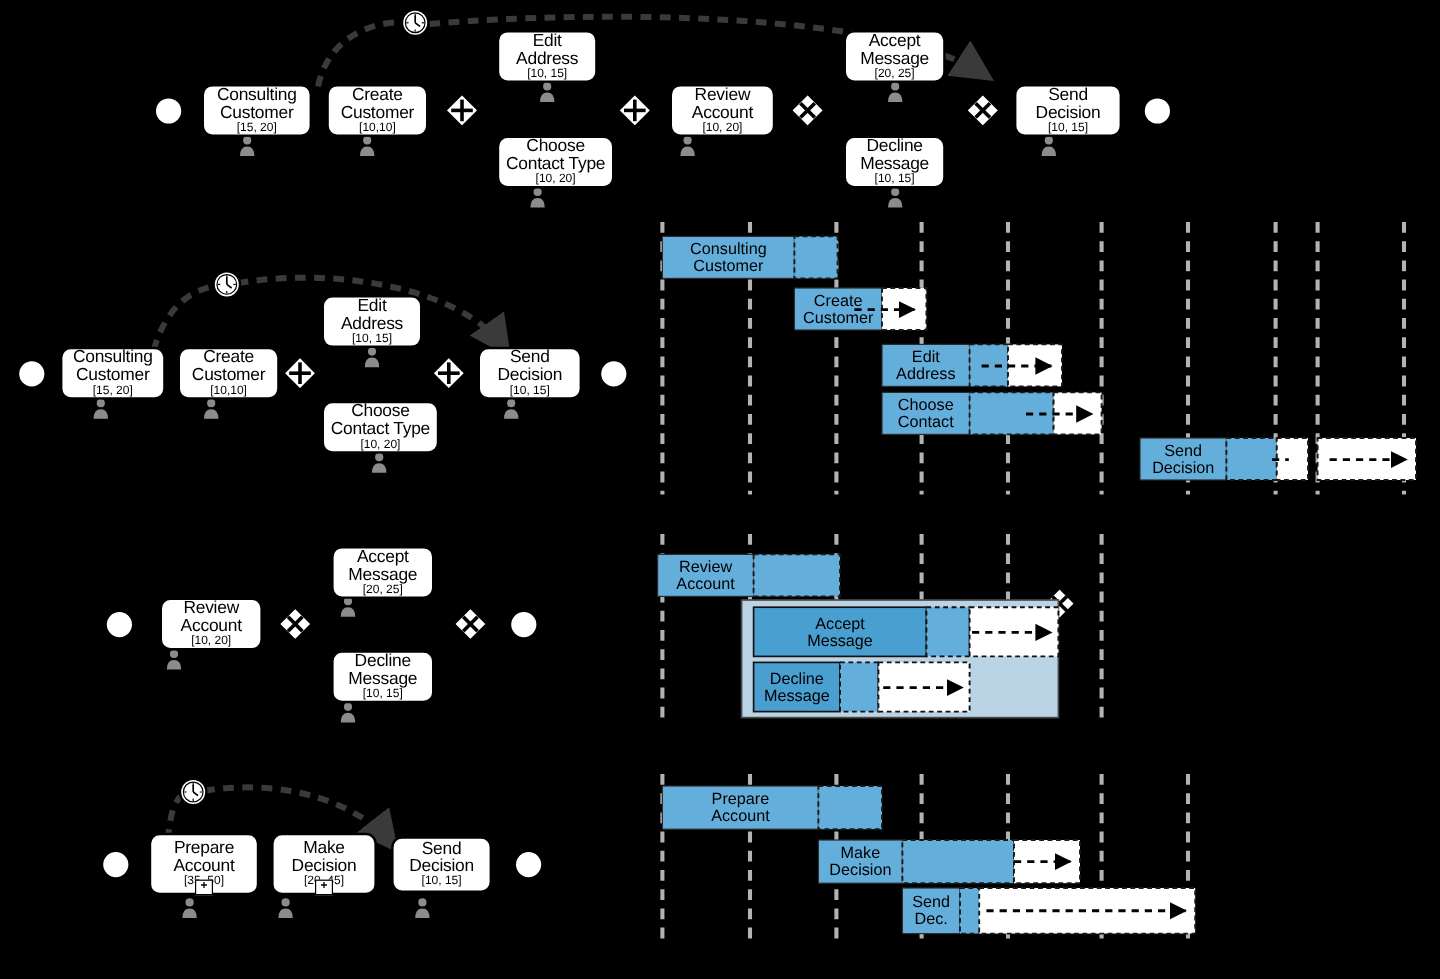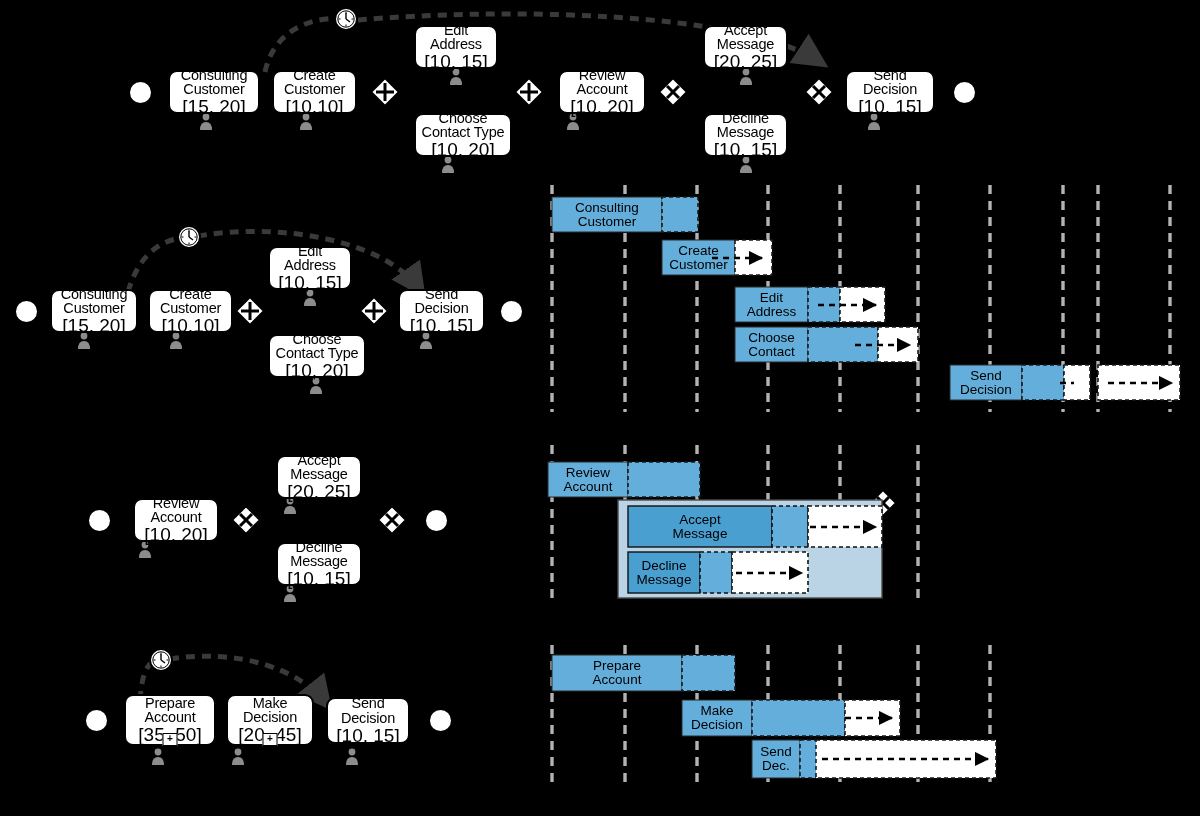--- a/index.html
+++ b/index.html
@@ -7,21 +7,21 @@
   #stage{position:relative;width:1200px;height:816px;background:#000;}
 
   
   .task{
     position:absolute;background:#fff;border:2px solid #000;border-radius:9px;
     box-sizing:border-box;display:flex;flex-direction:column;align-items:center;
     justify-content:center;color:#000;line-height:1.02;text-align:center;
     font-family:"Liberation Sans",sans-serif;
   }
   .task .tname{font-size:14.5px;letter-spacing:-.2px;white-space:pre-line;}
-  .task .tdur{font-size:19px;margin-top:0px;}
+  .task .tdur{font-size:10px;margin-top:0px;}
   .task .plus{
     position:absolute;bottom:-2px;left:50%;transform:translateX(-50%);
     width:13px;height:11px;border:1.6px solid #000;background:#fff;
     font-size:10px;line-height:9px;text-align:center;font-weight:bold;color:#000;
   }
   .ev{
     position:absolute;width:25px;height:25px;border-radius:50%;
     background:#fff;border:2px solid #000;box-sizing:border-box;
   }
   .bar{position:absolute;box-sizing:border-box;display:flex;align-items:center;

